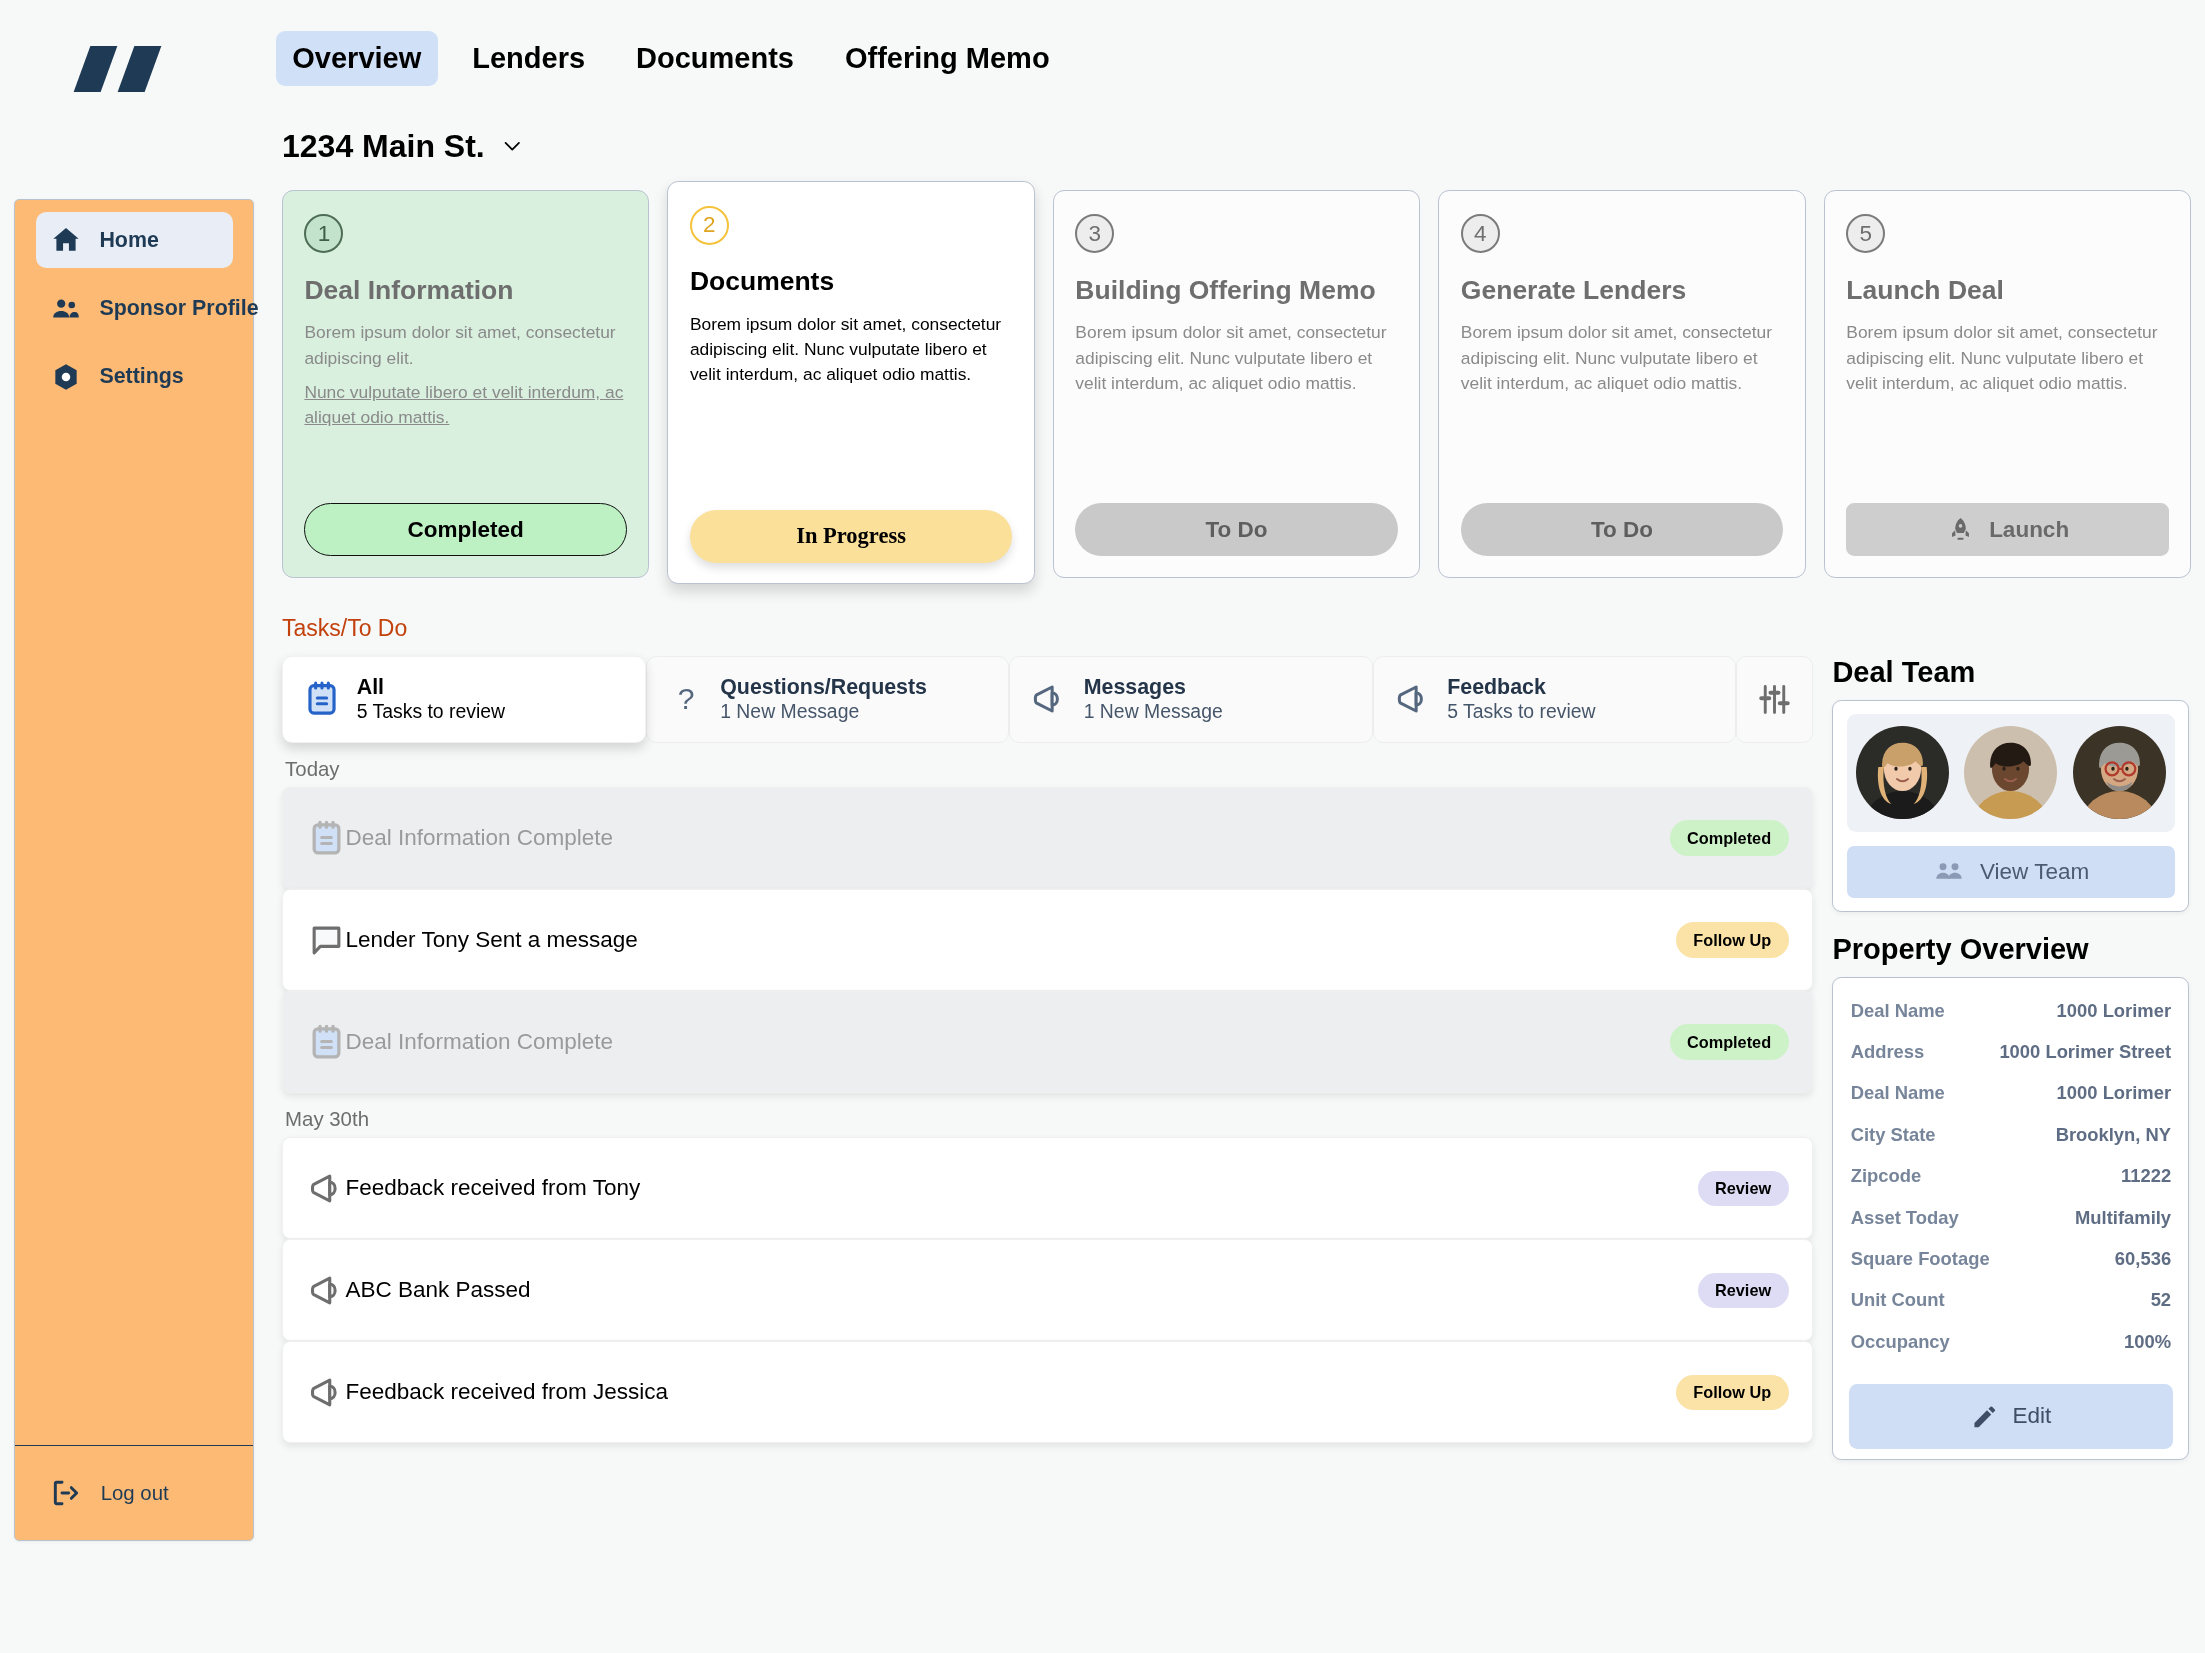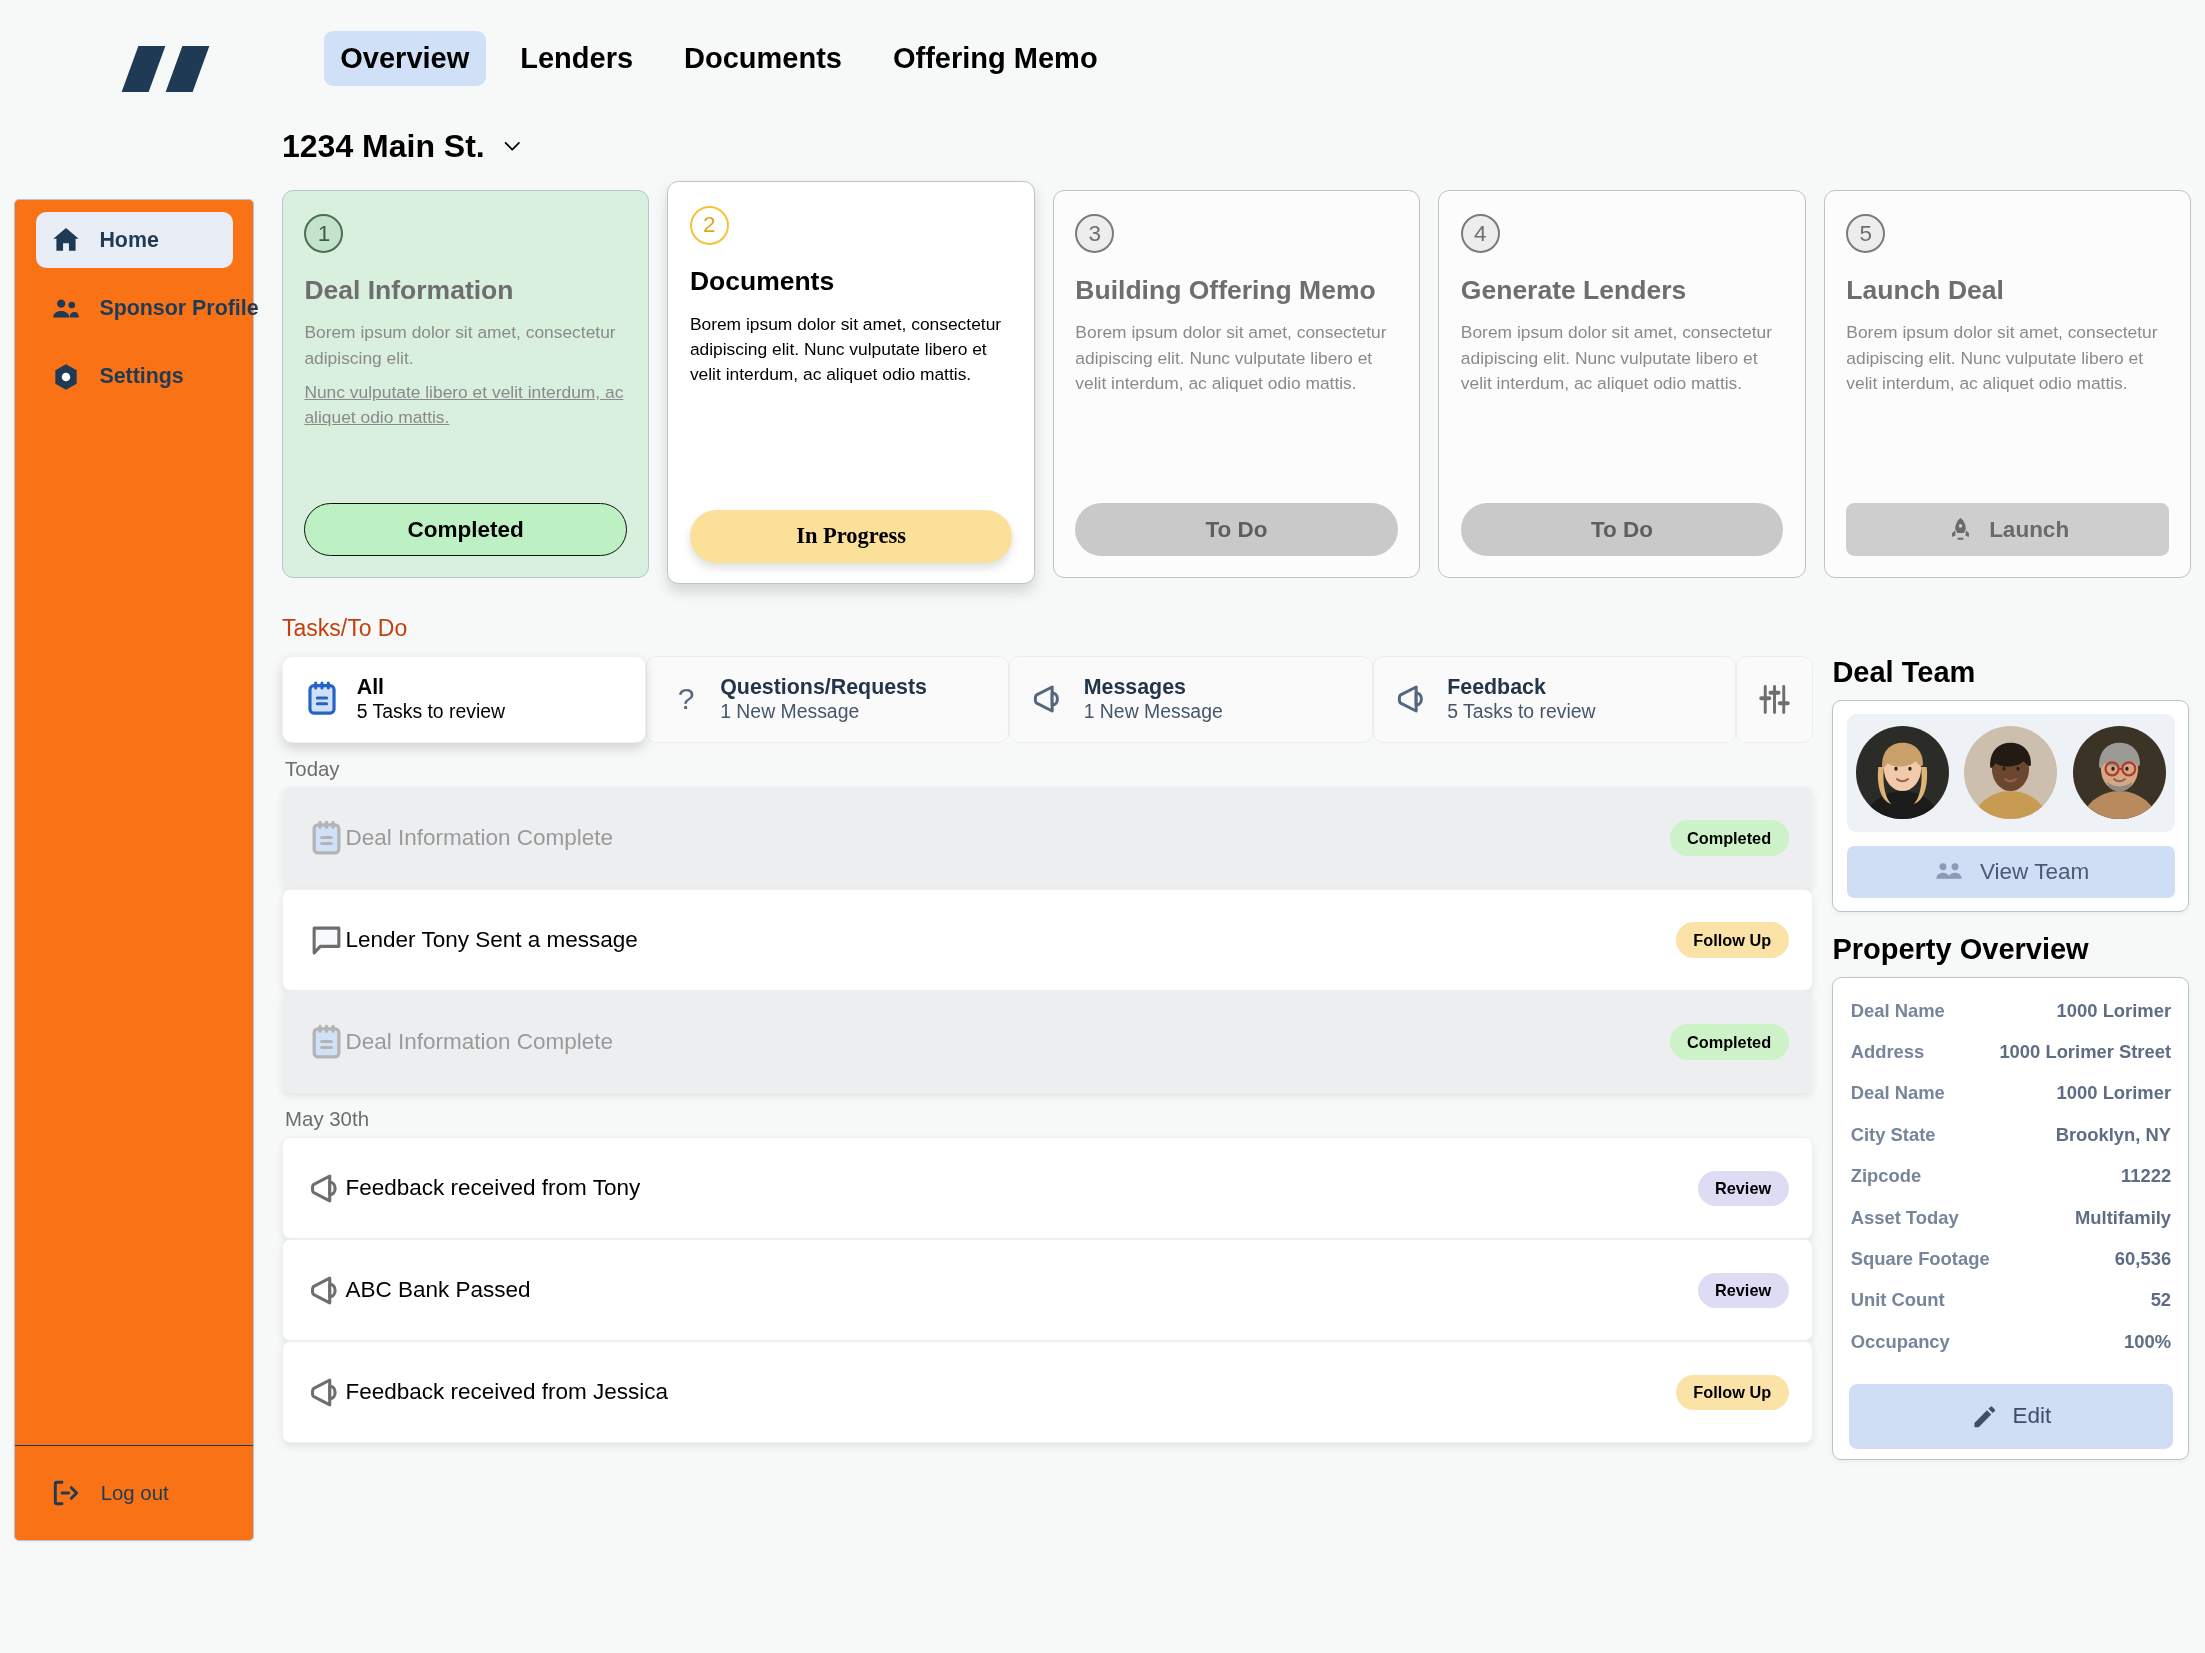--- a/index.html
+++ b/index.html
@@ -6,41 +6,41 @@
   html, body {
     width: 2205px; height: 1654px;
     background: #f7f8f8;
     font-family: "Liberation Sans", sans-serif;
     -webkit-font-smoothing: antialiased;
     overflow: hidden;
   }
   .app { position: relative; width: 2205px; height: 1654px; }
 
   
-  .topbar { position: absolute; left: 0; top: 0; width: 1856px; height: 134px; margin-left: 48px; }
+  .topbar { position: absolute; left: 0; top: 0; width: 1856px; height: 134px; }
   .logo { position: absolute; left: 71px; top: 46px; width: 92px; height: 46px; }
   .logo span {
     position: absolute; top: 0; width: 26.5px; height: 46px;
     background: #1e3a55; transform: skewX(-20deg);
   }
   .logo span.a { left: 11.2px; }
   .logo span.b { left: 55px; }
 
   .nav { position: absolute; left: 276px; top: 31px; display: flex; align-items: center; gap: 0px; }
   .nav-item {
     font-size: 29px; font-weight: 700; color: #000;
     padding: 11.2px 16.3px; border-radius: 9.2px; white-space: nowrap;
     margin-right: 18.4px; cursor: pointer;
   }
   .nav-item.active { background: #cfe0f7; }
 
   
   .sidebar {
     position: absolute; left: 14.3px; top: 199px; width: 240px; height: 1342px;
-    background: #f97316; border: 1.5px solid #b9c3d0; border-radius: 5.1px;
+    background: #fdba74; border: 1.5px solid #b9c3d0; border-radius: 5.1px;
     box-shadow: 0 1px 3.1px rgba(0,0,0,.05);
   }
   .side-item {
     display: flex; align-items: center; gap: 17.4px;
     margin: 0 20.4px; height: 56px; padding: 0 14.3px;
     border-radius: 10.2px; cursor: pointer;
   }
   .side-item:first-child { margin-top: 12.3px; }
   .side-item.active { background: #e9eef6; }
   .side-item + .side-item { margin-top: 12.3px; }

